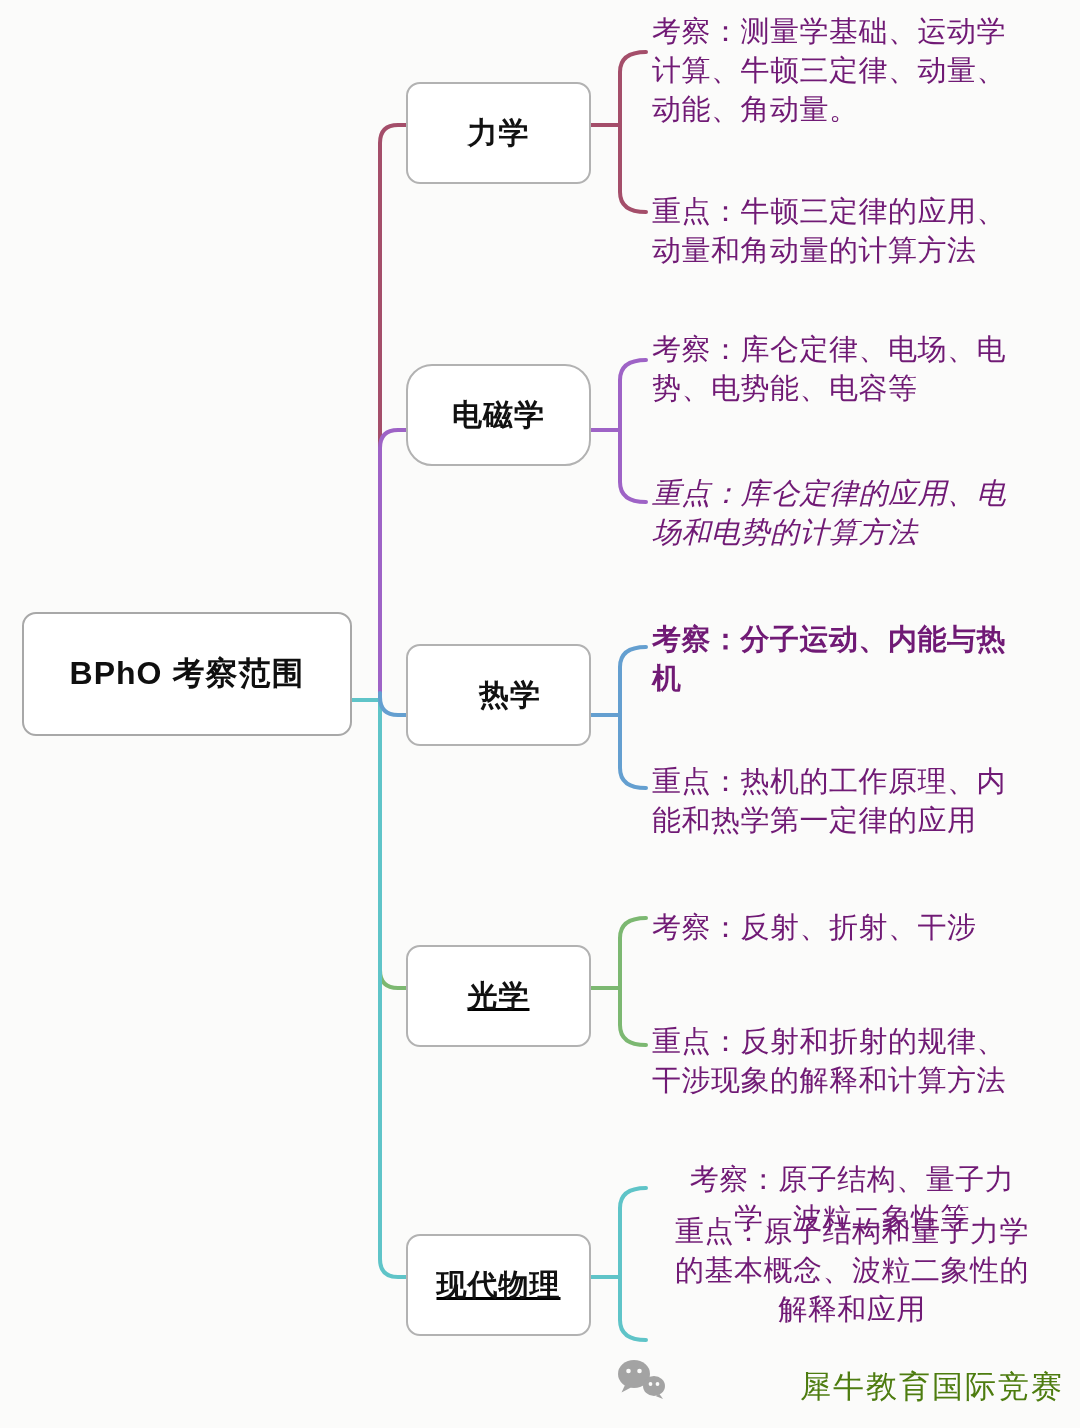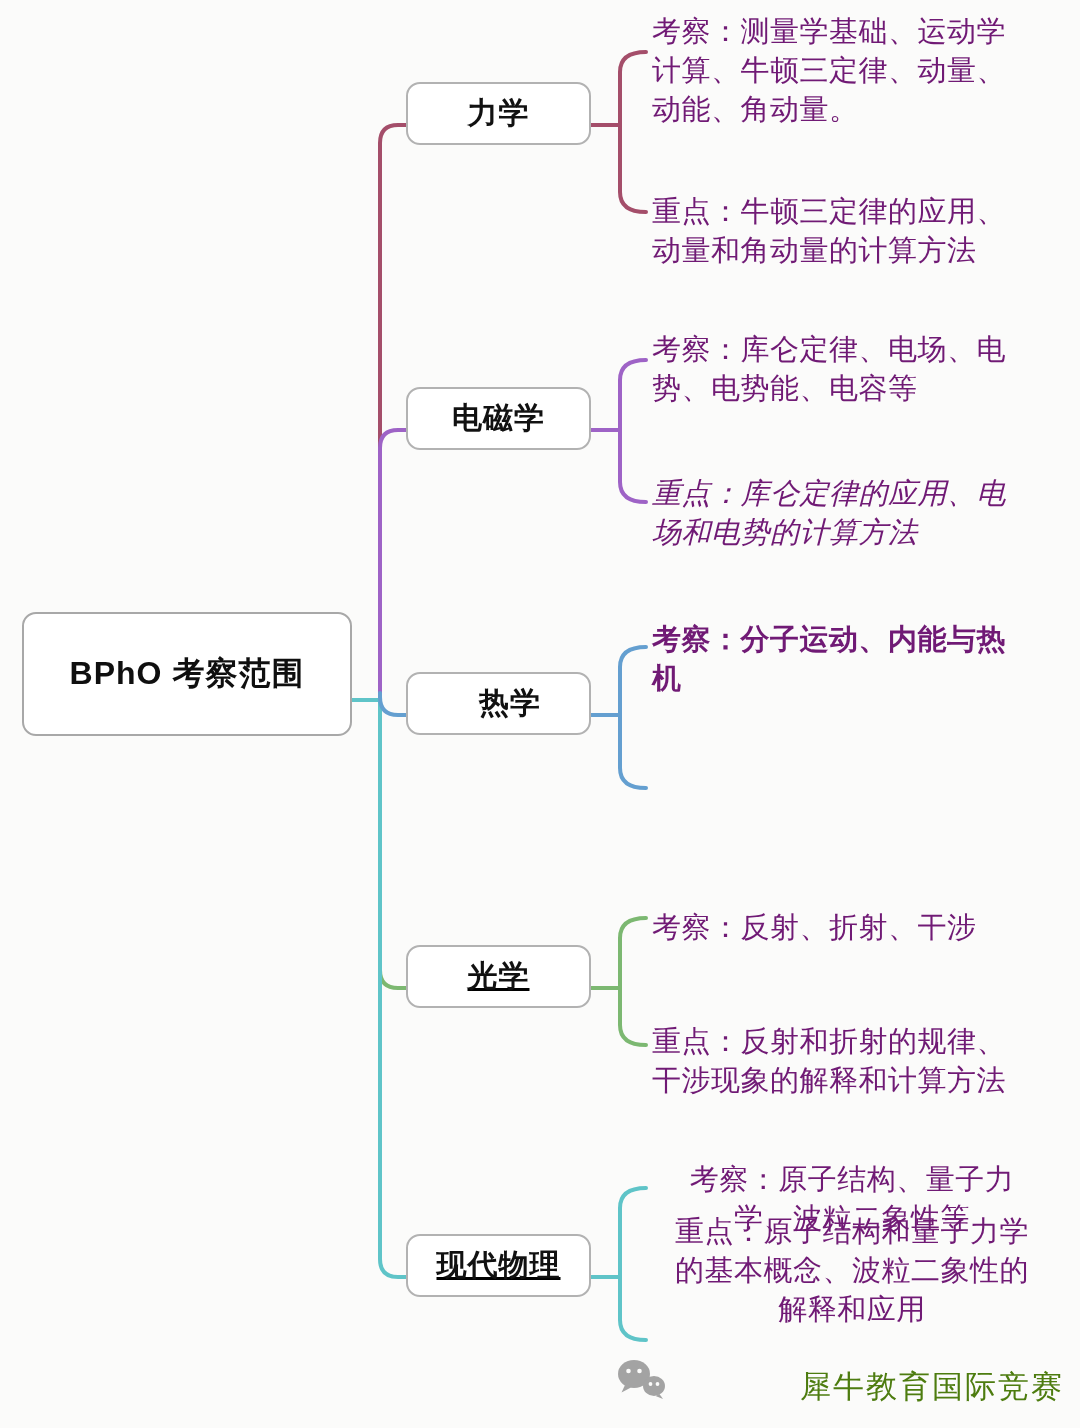--- a/index.html
+++ b/index.html
@@ -46,21 +46,21 @@
     border-color: #a8a8a8;
   }
   .node-root .label {
     font-size: 32px;
     font-weight: 700;
     color: #0f0f0f;
     letter-spacing: 1px;
   }
   .node-topic {
     left: 406px;
-    width: 185px; height: 63px;
+    width: 185px; height: 102px;
   }
   .node-topic .label {
     font-size: 30px;
     font-weight: 600;
     color: #111111;
     letter-spacing: 1px;
   }
   .leaf {
     position: absolute;
     left: 652px;
@@ -119,44 +119,46 @@
     <path d="M 646 1188 Q 620 1188 620 1208 L 620 1320 Q 620 1340 646 1340" stroke="#5fc4c8"></path>
   </svg>
 
   <div class="node node-root">
     <span class="label">BPhO 考察范围</span>
   </div>
 
   <div class="node node-topic" style="top:82px;">
     <span class="label">力学</span>
   </div>
-  <div class="node node-topic" style="top:387px;">
+  <div class="node node-topic" style="top:364px;border-radius:26px;">
     <span class="label">电磁学</span>
   </div>
-  <div class="node node-topic" style="top:672px;padding-left:23px;">
+  <div class="node node-topic" style="top:644px;padding-left:23px;">
     <span class="label">热学</span>
   </div>
   <div class="node node-topic" style="top:945px;text-decoration:underline;">
     <span class="label">光学</span>
   </div>
   <div class="node node-topic" style="top:1234px;text-decoration:underline;">
     <span class="label">现代物理</span>
   </div>
 
   <div class="leaf" style="top:12px;">考察：测量学基础、运动学
 计算、牛顿三定律、动量、
 动能、角动量。</div>
   <div class="leaf" style="top:192px;">重点：牛顿三定律的应用、
 动量和角动量的计算方法</div>
   <div class="leaf" style="top:330px;">考察：库仑定律、电场、电
 势、电势能、电容等</div>
   <div class="leaf" style="top:474px;font-style:italic;">重点：库仑定律的应用、电
 场和电势的计算方法</div>
   <div class="leaf" style="top:620px;font-weight:bold;">考察：分子运动、内能与热
 机</div>
+  <div class="leaf" style="top:762px;">重点：热机的工作原理、内
+能和热学第一定律的应用</div>
   <div class="leaf" style="top:908px;">考察：反射、折射、干涉</div>
   <div class="leaf" style="top:1022px;">重点：反射和折射的规律、
 干涉现象的解释和计算方法</div>
   <div class="leaf" style="top:1160px;text-align:center;">考察：原子结构、量子力
 学、波粒二象性等</div>
   <div class="leaf" style="top:1212px;text-align:center;">重点：原子结构和量子力学
 的基本概念、波粒二象性的
 解释和应用</div>
 
   <span class="watermark-icon">

